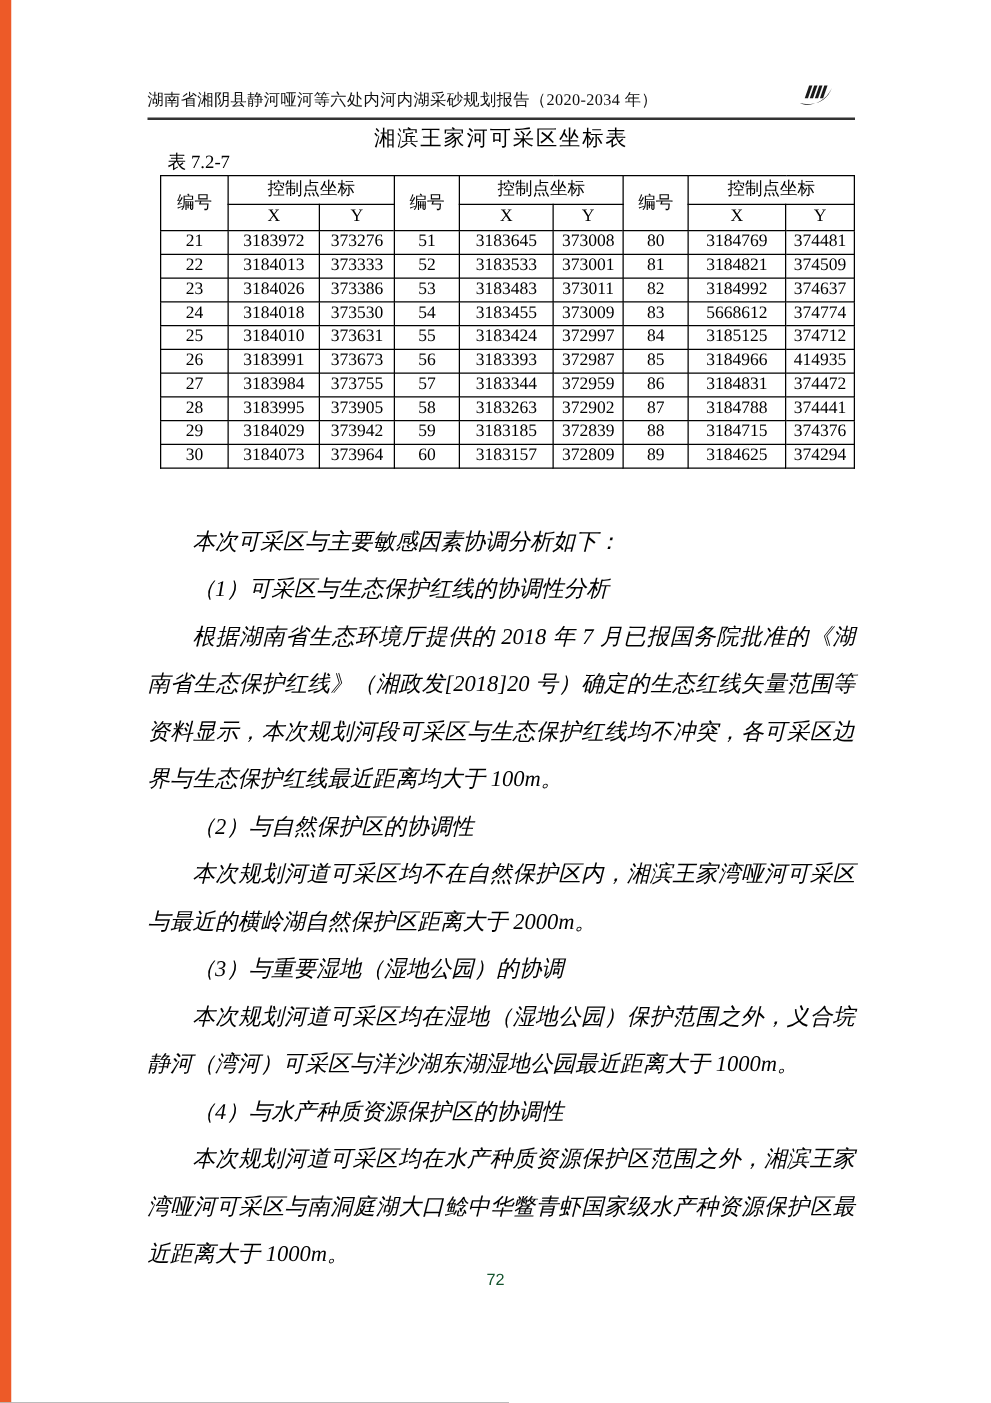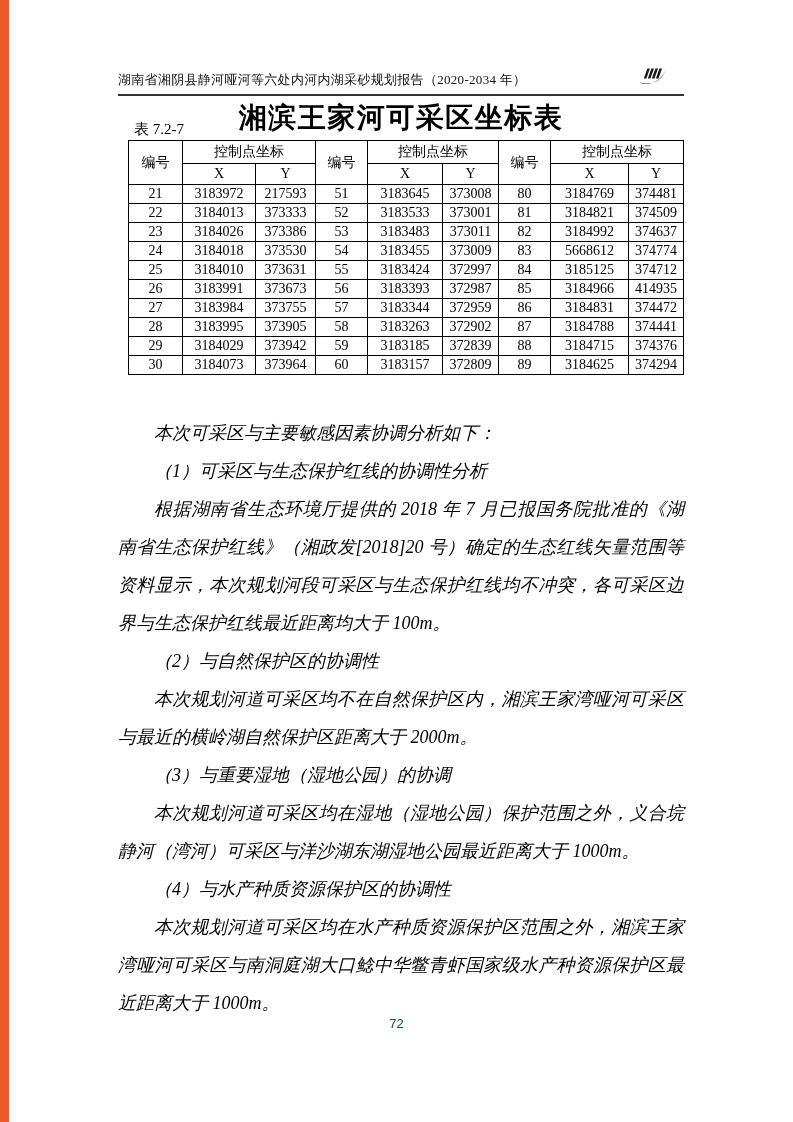--- a/index.html
+++ b/index.html
@@ -13,21 +13,21 @@
     position:absolute;left:118px;top:60px;width:566px;height:34px;
     border-bottom:2px solid #333;
     text-align:center;
   }
   .header-title{
     position:absolute;left:0;bottom:5px;font-size:13px;letter-spacing:0.3px;color:#111;white-space:nowrap;
   }
   .logo{position:absolute;right:16px;bottom:7px;width:30px;height:21px;}
   .doc-title{
     position:absolute;left:118px;top:99px;width:566px;text-align:center;
-    font-size:28px;font-weight:bold;letter-spacing:1.5px;
+    font-size:17px;font-weight:normal;letter-spacing:1.5px;
   }
   .table-label{position:absolute;left:134px;top:120px;font-size:15px;}
   table.coords{
     position:absolute;left:128px;top:140px;width:555px;
     border-collapse:collapse;table-layout:fixed;font-size:14px;padding-left:40px;
   }
   table.coords th,table.coords td{
     border:1px solid #000;text-align:center;vertical-align:middle;
     padding:0;font-weight:normal;overflow:hidden;white-space:nowrap;
   }
@@ -95,21 +95,21 @@
         <th>X</th>
         <th>Y</th>
         <th>X</th>
         <th>Y</th>
       </tr>
     </thead>
     <tbody id="coords-body">
         <tr>
           <td>21</td>
           <td>3183972</td>
-          <td>217593</td>
+          <td>373276</td>
           <td>51</td>
           <td>3183645</td>
           <td>373008</td>
           <td>80</td>
           <td>3184769</td>
           <td>374481</td>
         </tr>
         <tr>
           <td>22</td>
           <td>3184013</td>

